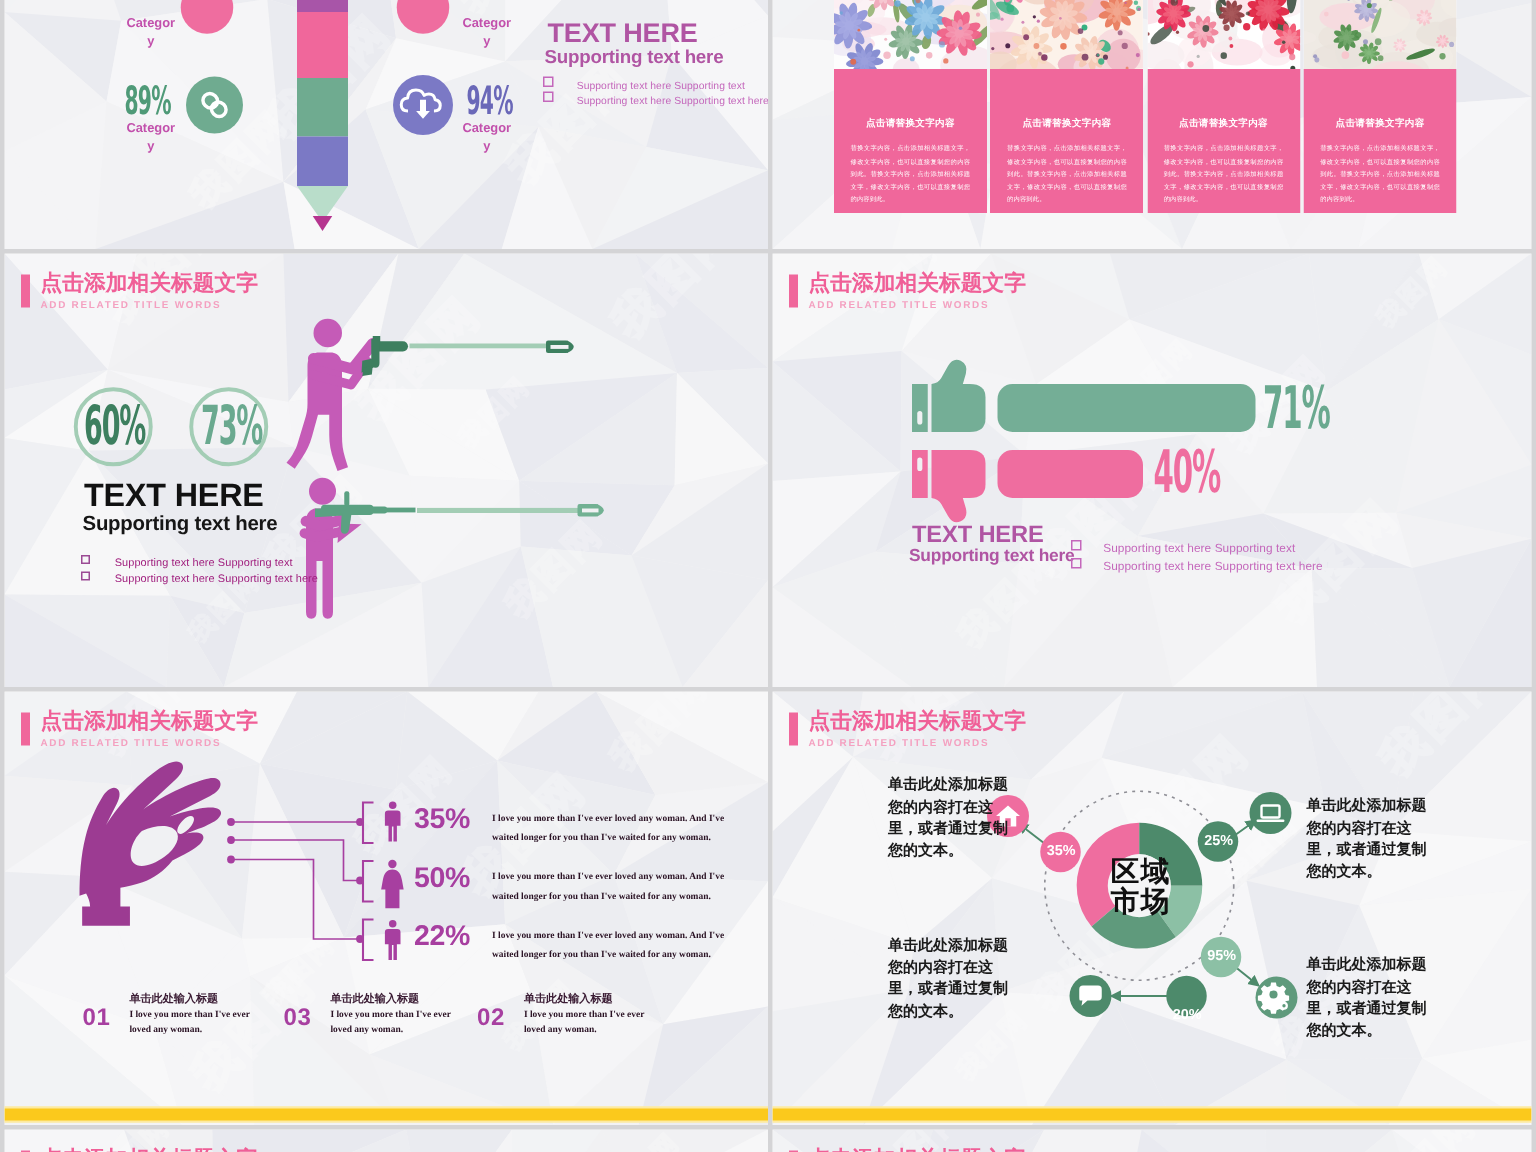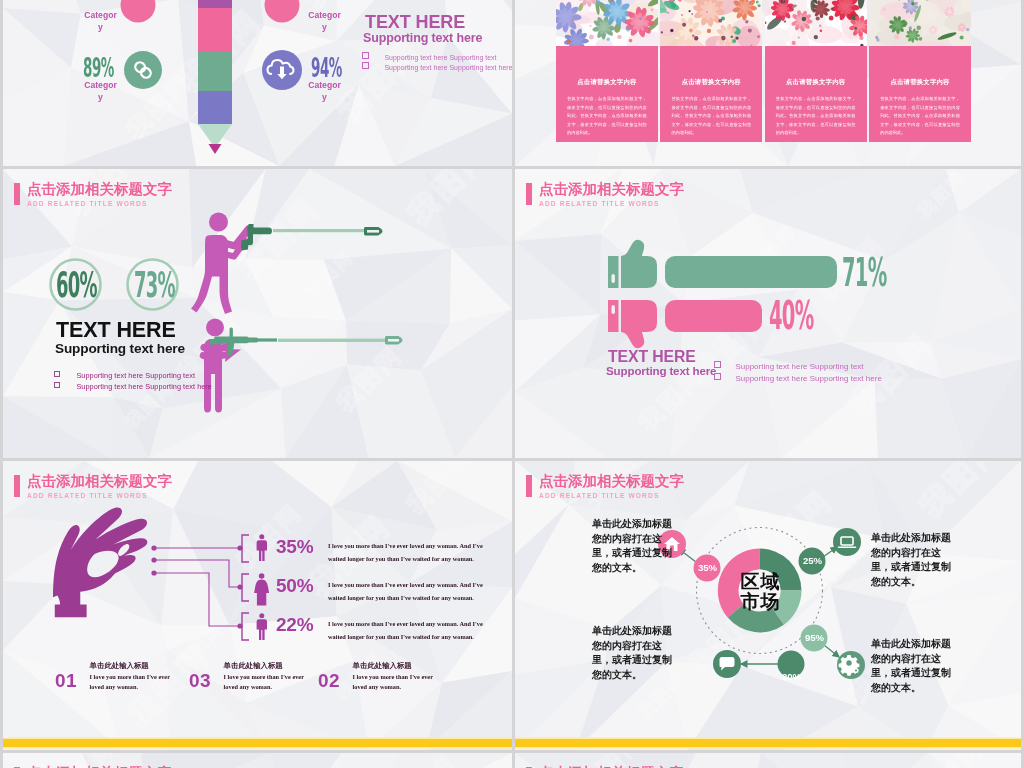--- a/index.html
+++ b/index.html
@@ -75,21 +75,21 @@
 .s4b1{left:199px;top:186px;}
 .s4b2{left:199px;top:198px;}
 .s4 .btx{font-size:7.9px;color:#c467bb;margin-left:10px;}
 .s4 .bsq{border-color:#c467bb;width:5px;height:5px;}
 
 
 .s5pct{left:273px;font-size:19px;font-weight:bold;color:#a73fa0;letter-spacing:-.2px;}
 .s5txt{left:325px;font-size:6.3px;font-weight:bold;color:#2a1224;
   font-family:"Liberation Serif",serif;line-height:12.5px;}
 .s5f{top:200px;}
-.s5f .num{font-size:19px;font-weight:bold;color:#a73fa0;letter-spacing:.5px;
+.s5f .num{font-size:16px;font-weight:bold;color:#a73fa0;letter-spacing:.5px;
   display:inline-block;vertical-align:top;margin-top:9px;}
 .s5f .ft{display:inline-block;margin-left:8px;vertical-align:top;}
 .s5f .h{display:block;font-size:7.4px;font-weight:bold;color:#3a1b33;
   font-family:"Liberation Sans",sans-serif;margin-bottom:1px;}
 .s5f .l{display:block;font-size:6.3px;font-weight:bold;color:#2a1224;
   font-family:"Liberation Serif",serif;line-height:9.5px;}
 
 
 .s6ct{left:210px;top:111px;width:71px;text-align:center;font-size:19px;
   font-weight:bold;color:#101010;line-height:20px;letter-spacing:1px;}

